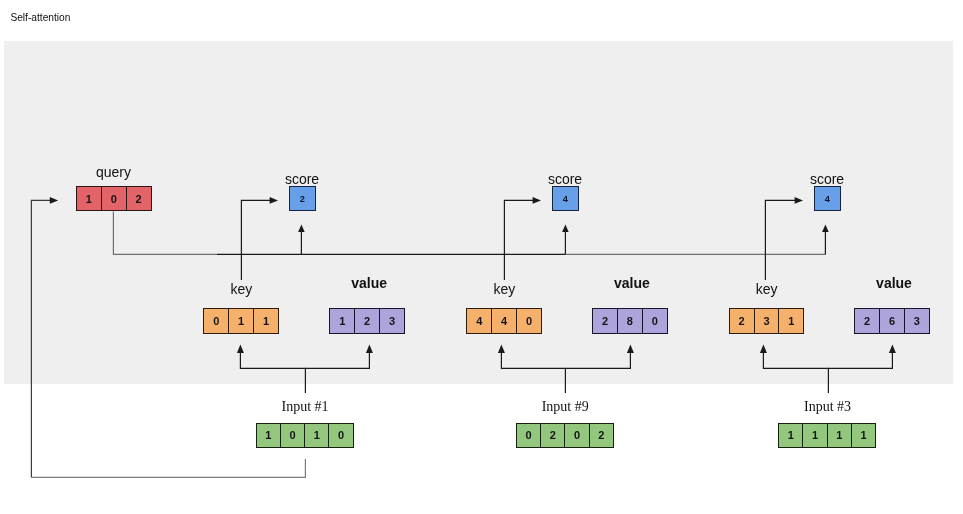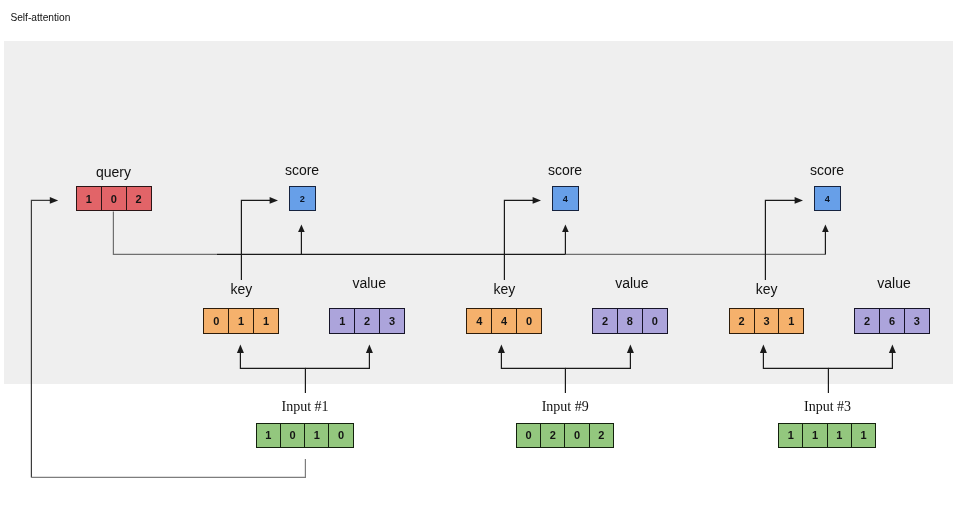--- a/index.html
+++ b/index.html
@@ -36,33 +36,33 @@
   .v-input .cell{border-right-color:#13210d;}
 
   
   .lbl{position:absolute;transform:translateZ(0);font-size:14px;line-height:11px;
        color:#111111;text-align:center;white-space:nowrap;}
 
   
   .q-lbl{left:76px;  top:166.5px; width:75px;}
   .q-box{left:76px;  top:186px;   width:75.5px; height:25px;}
 
-  .s-lbl{top:165px; width:50px;}
+  .s-lbl{top:174px; width:50px;}
   .s-box{top:186px;   width:26.5px; height:25px;}
   .s1-lbl{left:277px;} .s1-box{left:289px;}
   .s2-lbl{left:540px;} .s2-box{left:552px;}
   .s3-lbl{left:802px;} .s3-box{left:814px;}
 
   .k-lbl{top:284px; width:76px;}
   .k-box{top:308px;   width:75.6px; height:26px;}
   .k1-lbl{left:203.4px;} .k1-box{left:203.4px;}
   .k2-lbl{left:466.4px;} .k2-box{left:466.4px;}
   .k3-lbl{left:728.7px;} .k3-box{left:728.7px;}
 
-  .v-lbl{top:278px; width:76px;}
+  .v-lbl{top:278px; width:76px;font-weight:bold;}
   .v-box{top:308px;   width:75.6px; height:26px;}
   .v1-lbl{left:331.2px;} .v1-box{left:329.4px;}
   .v2-lbl{left:593.9px;} .v2-box{left:592.1px;}
   .v3-lbl{left:856px;} .v3-box{left:854.2px;}
 
   .i-lbl{top:401px;   width:99px;font-family:Liberation Serif, serif;}
   .i-box{top:422.5px; width:98px; height:25px;}
   .i1-lbl{left:255.5px;} .i1-box{left:255.7px;}
   .i2-lbl{left:515.7px;} .i2-box{left:515.9px;}
   .i3-lbl{left:778px;}   .i3-box{left:778.2px;}

